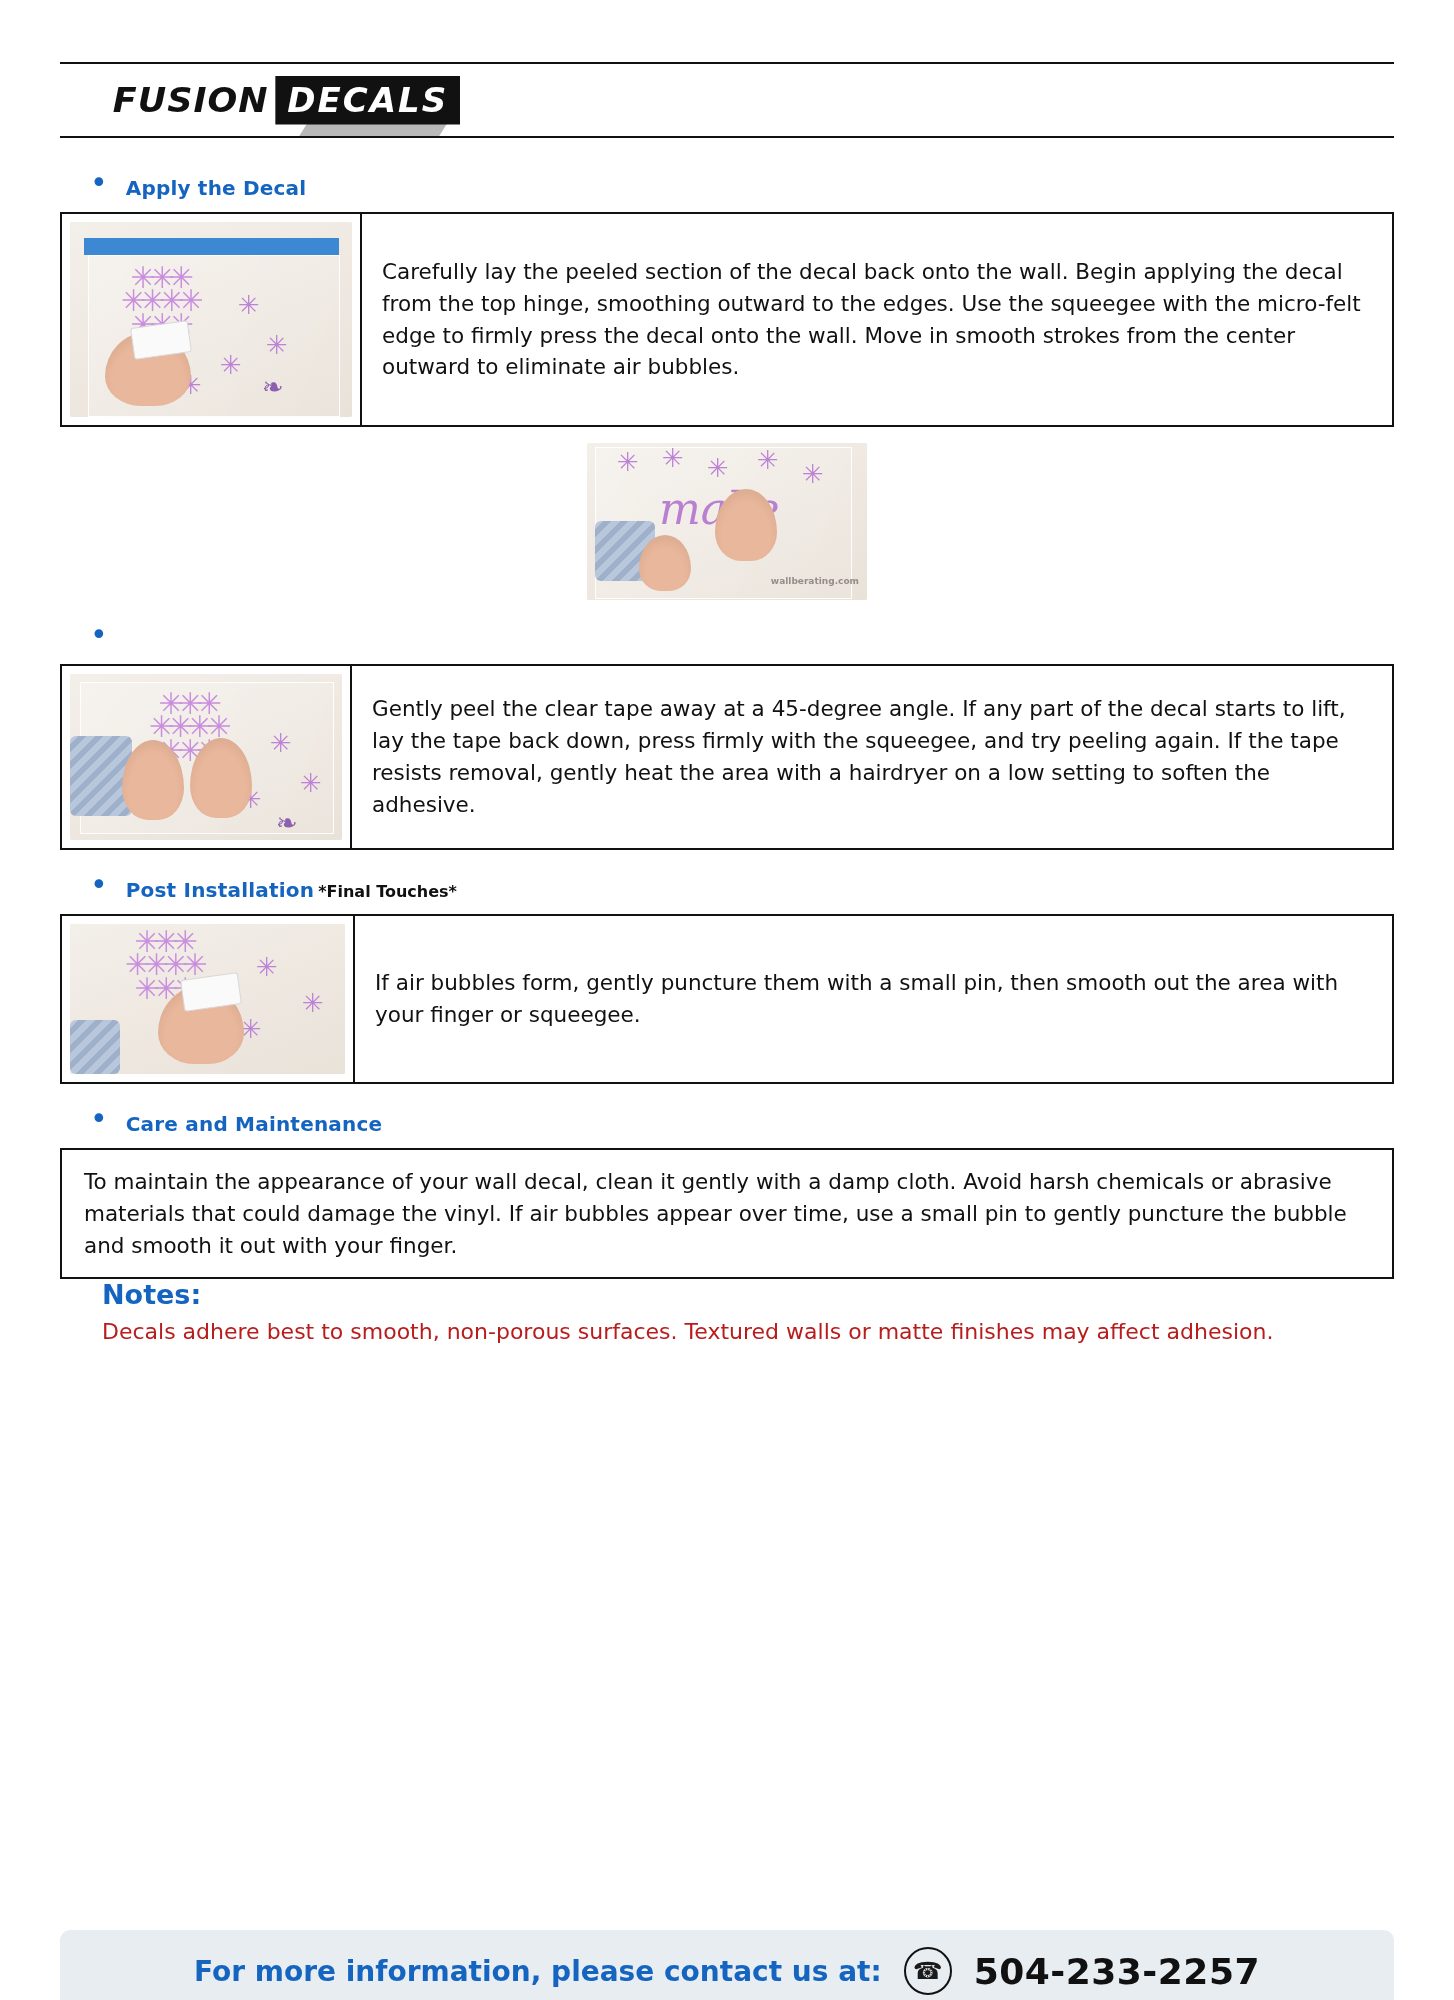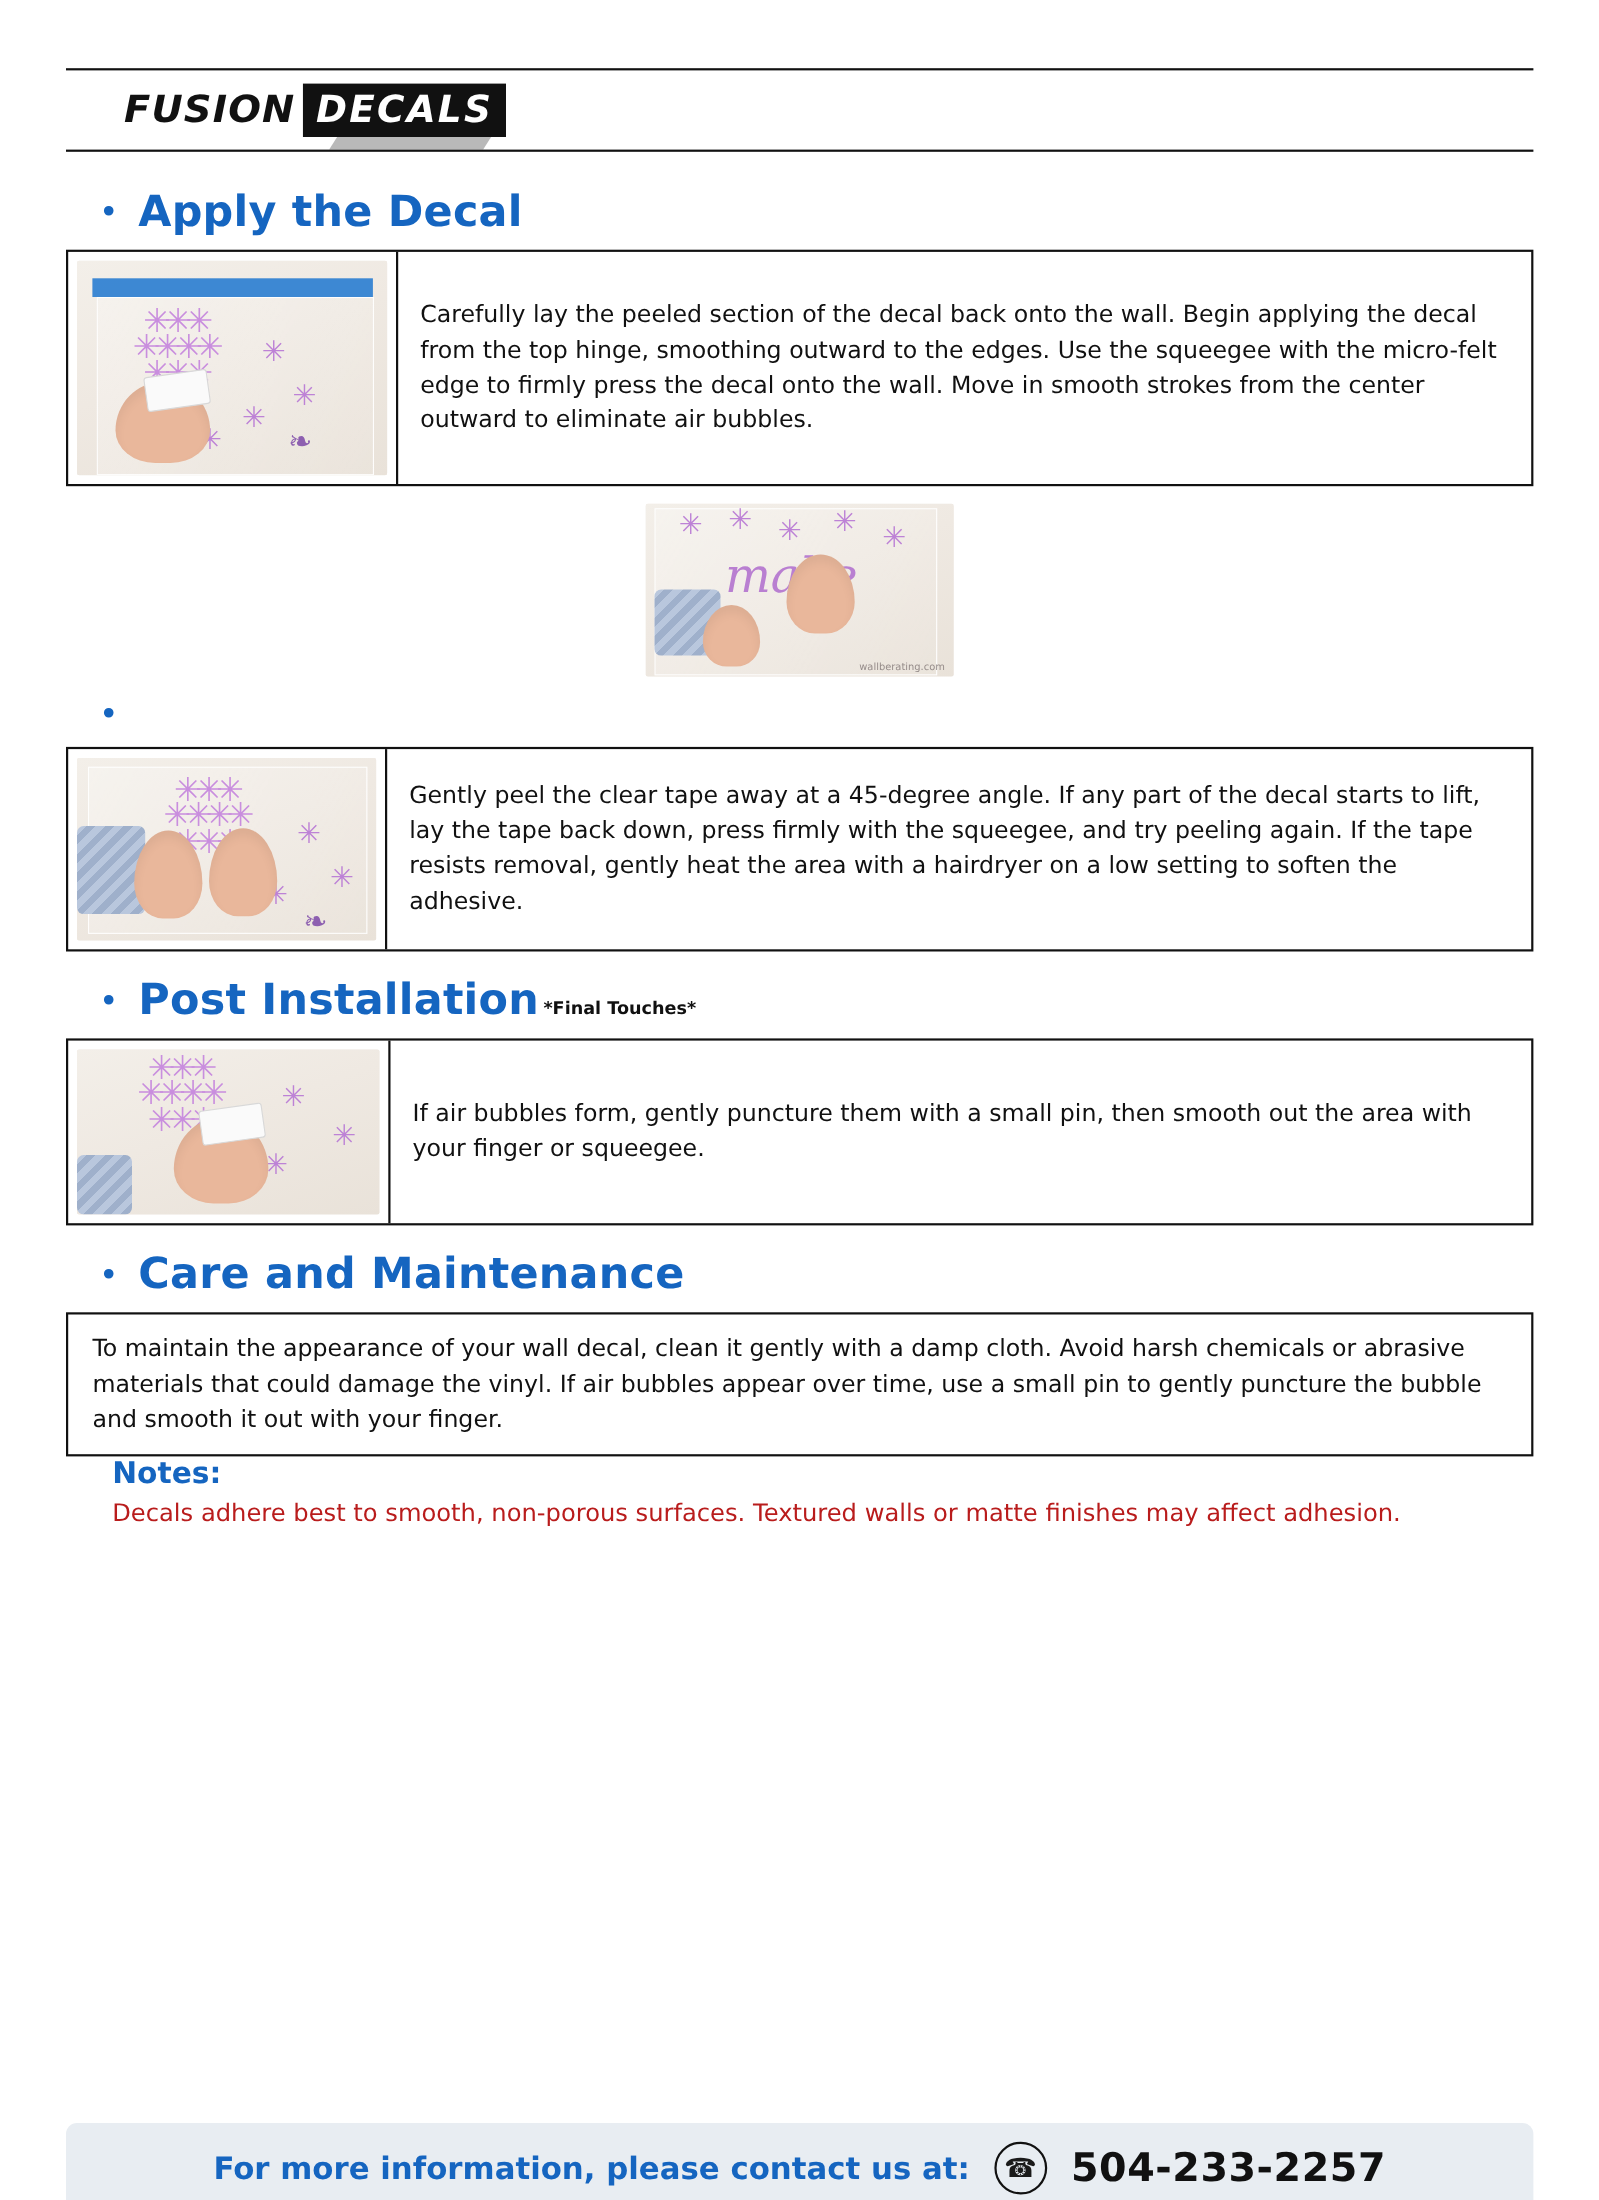--- a/index.html
+++ b/index.html
@@ -85,21 +85,21 @@
   }
   .bullet-dot{
     color:#1565c0;
     font-size:30px;
     line-height:1;
     margin-right:18px;
     transform:translateY(-2px);
   }
   .heading-text{
     color:#1565c0;
-    font-size:39px;
+    font-size:20px;
     font-weight:bold;
     letter-spacing:.2px;
   }
   .heading-sub{
     color:#111;
     font-size:16px;
     font-weight:bold;
     margin-left:4px;
   }
 
@@ -182,23 +182,24 @@
     border-radius:3px;
     transform:rotate(-8deg);
   }
   .sheet{
     position:absolute;
     border:1px solid rgba(255,255,255,.9);
     background:linear-gradient(120deg,rgba(255,255,255,.28),rgba(255,255,255,.06));
   }
   .watermark{
     position:absolute;
-    bottom:3px;right:8px;
+    bottom:14px;right:8px;
     font-size:9px;
     color:rgba(120,110,110,.75);
+    font-weight:bold;
   }
   .script{
     position:absolute;
     font-family:"DejaVu Serif", serif;
     font-style:italic;
     color:#b97fd1;
     font-size:44px;
   }
 
   

